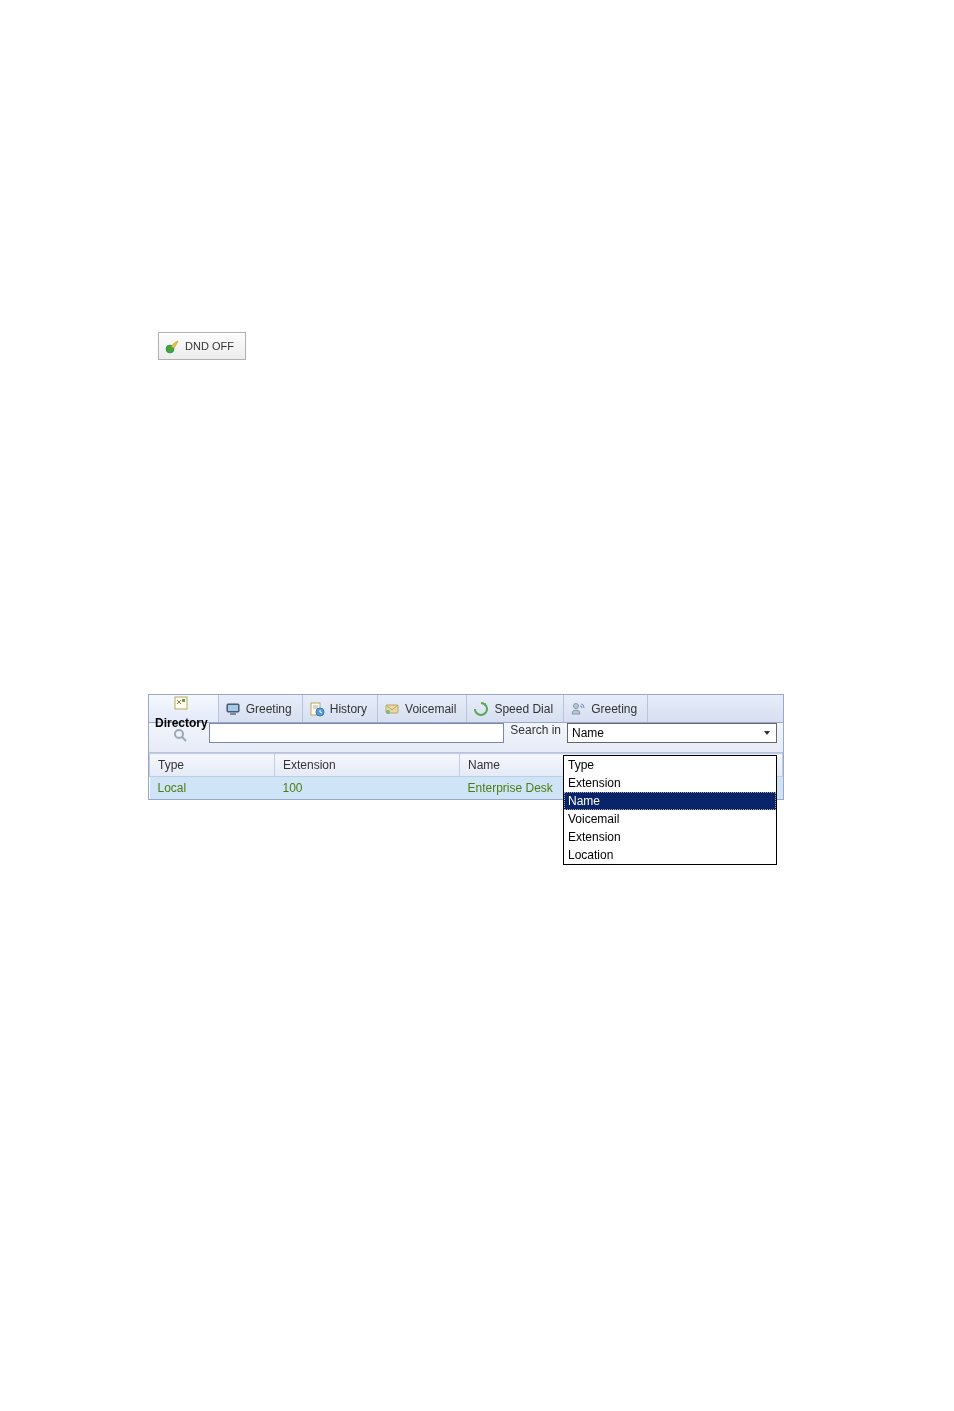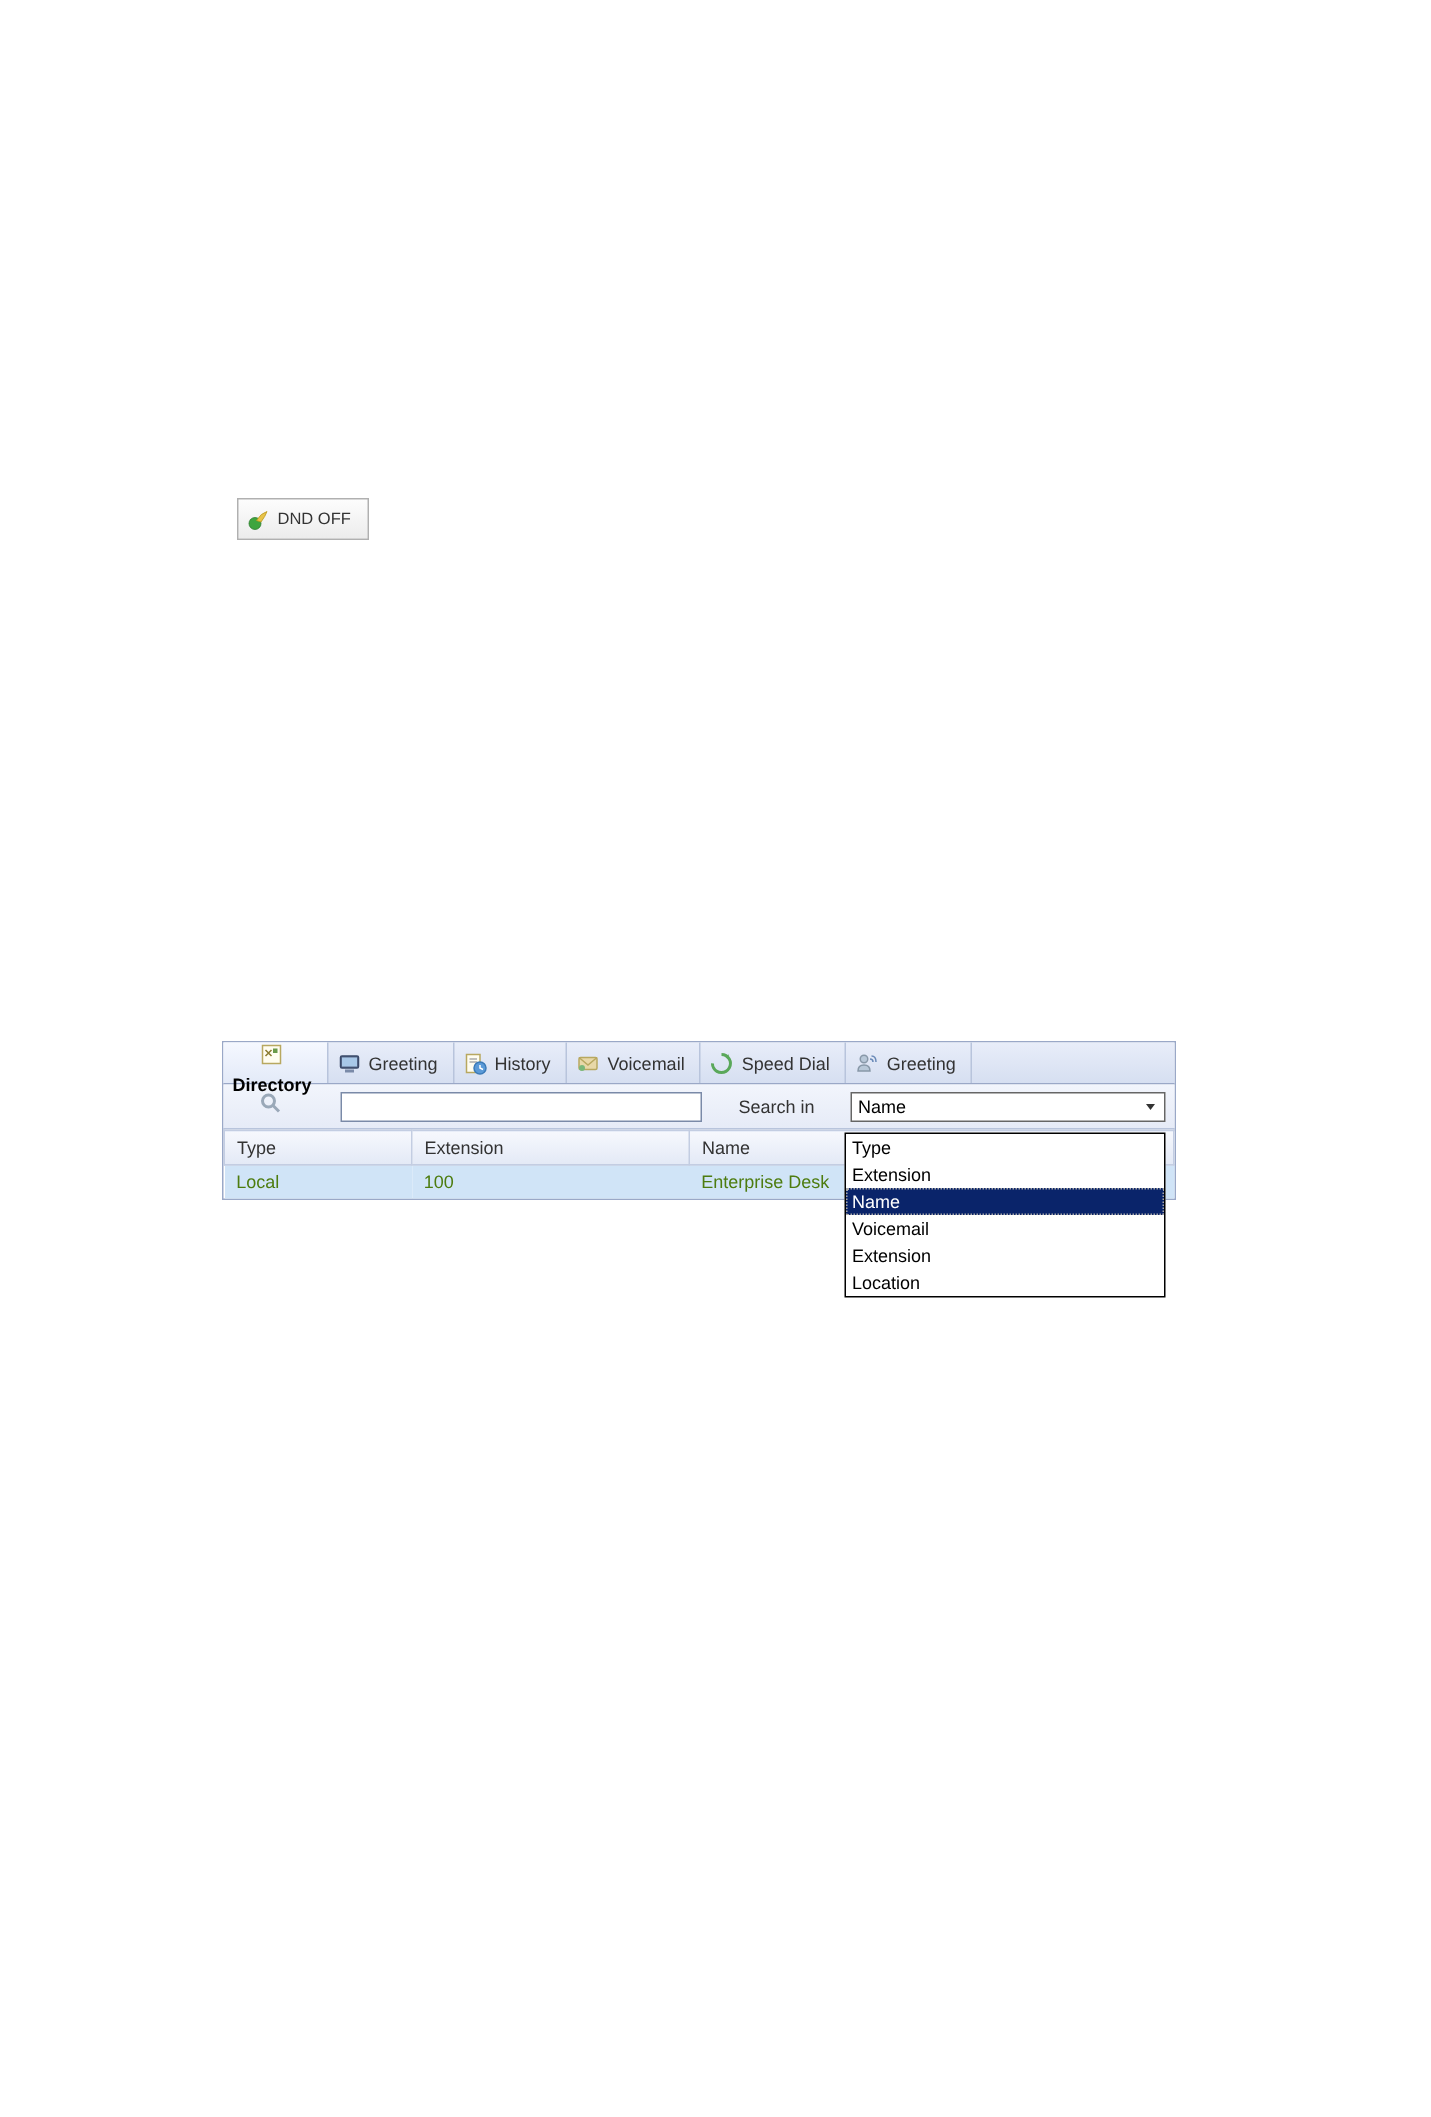--- a/index.html
+++ b/index.html
@@ -73,26 +73,25 @@
   }
   .tab-icon {
     width: 16px;
     height: 16px;
     display: inline-block;
   }
 
   
   .search-bar {
     display: flex;
-    align-items: center;
     height: 30px;
     background: linear-gradient(#f2f5fc, #e6ebf7);
     border-bottom: 1px solid #b8c4dc;
     padding: 0 6px;
-    gap: 20px;
+    gap: 2px;
   }
   .search-icon-wrap {
     width: 52px;
     display: flex;
     justify-content: center;
     align-items: center;
   }
   .search-input {
     flex: 1;
     height: 20px;

